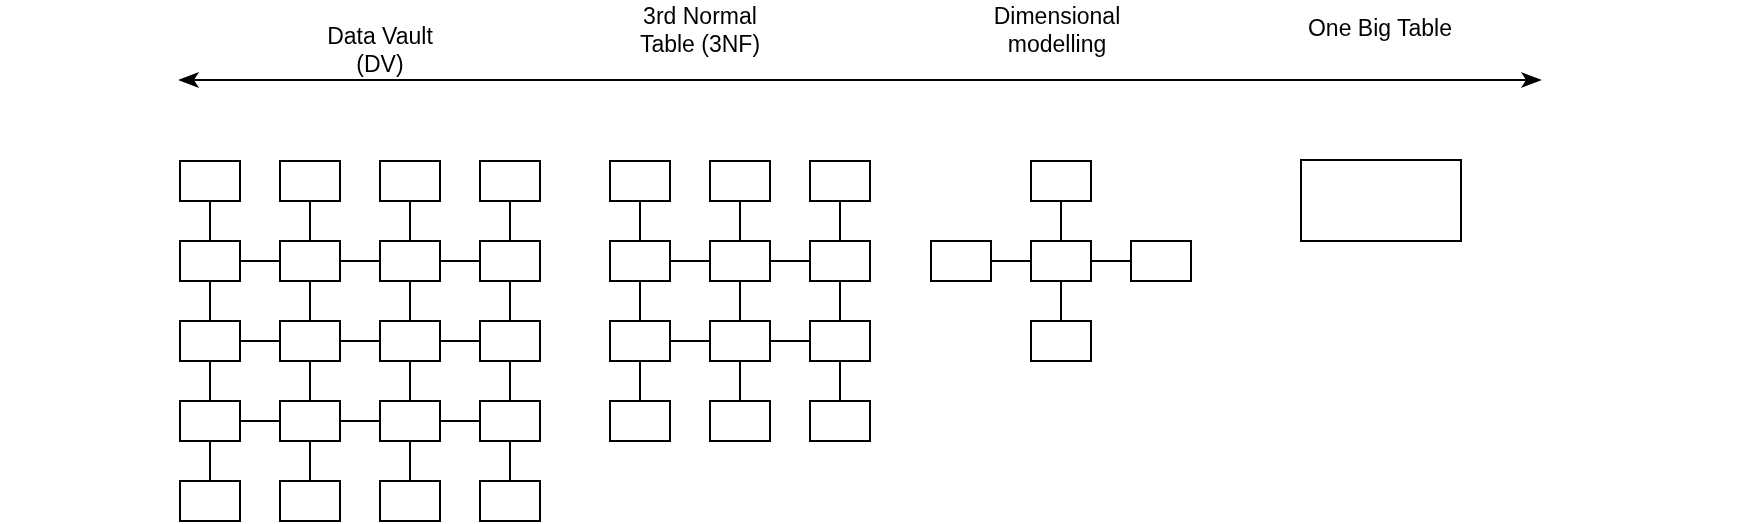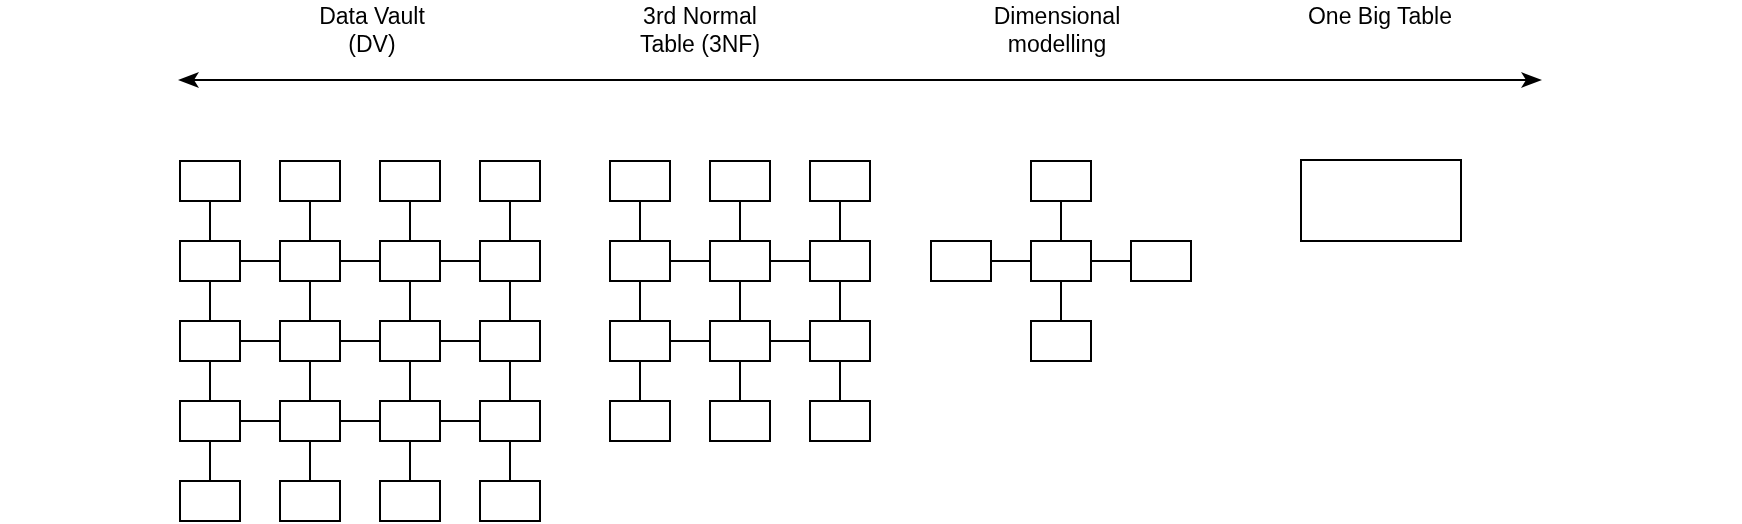--- a/index.html
+++ b/index.html
@@ -40,33 +40,33 @@
     top: 0;
     width: 1742px;
     height: 524px;
   }
 </style>
 </head>
 <body>
 
 <div id="canvas">
   <div id="labels-layer">
-      <div class="approach-label" style="left: 372px;">
+      <div class="approach-label" style="left: 380px; margin-top: 20px;">
         <div>Data Vault</div>
         <div>(DV)</div>
       </div>
       <div class="approach-label" style="left: 700px; text-align: center;">
         <div>3rd Normal</div>
         <div>Table (3NF)</div>
       </div>
       <div class="approach-label" style="left: 1057px;">
         <div>Dimensional</div>
         <div>modelling</div>
       </div>
-      <div class="approach-label" style="left: 1380px;">
+      <div class="approach-label" style="left: 1380px; margin-top: 12px;">
         <div>One Big Table</div>
       </div>
     </div>
   <svg id="diagram-svg" viewBox="0 0 1742 524" xmlns="http://www.w3.org/2000/svg">
       <g>
         <line x1="194" y1="80" x2="1526" y2="80" stroke="#000000" stroke-width="2"></line>
         <polygon points="178,80 199,72 194,80 199,88" fill="#000000"></polygon>
         <polygon points="1542,80 1521,72 1526,80 1521,88" fill="#000000"></polygon>
       </g>
       <g>

